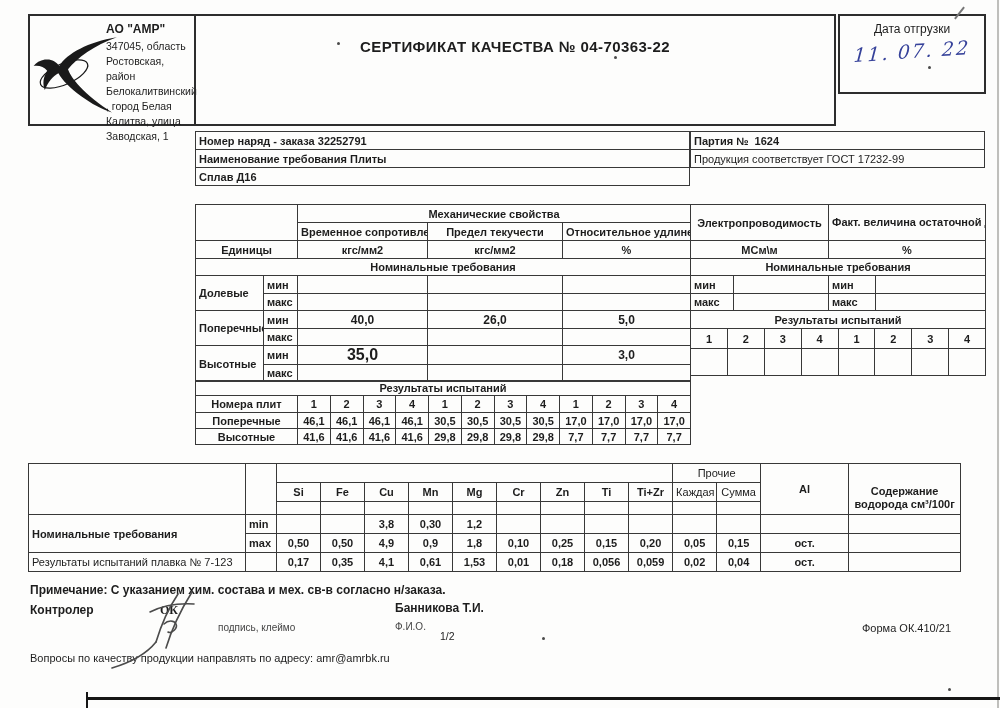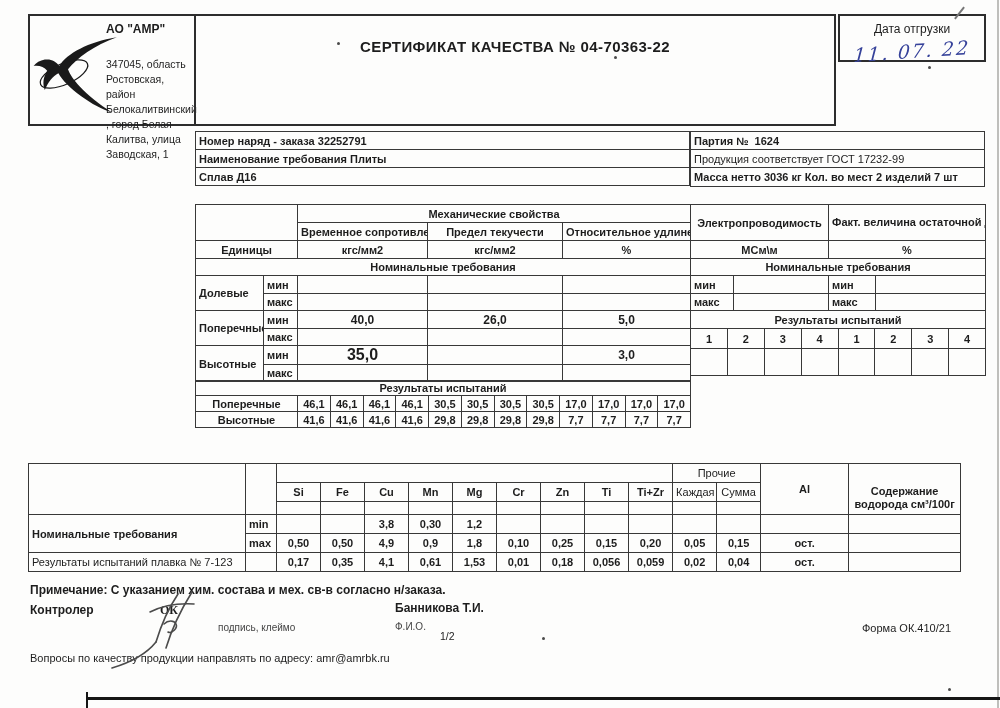--- a/index.html
+++ b/index.html
@@ -26,36 +26,36 @@
 
 <div class="pg">
 
   <div class="box" style="left:28px;top:14px;width:168px;height:112px;">
     <svg class="abs" style="left:2px;top:12px;" width="88" height="92" viewBox="0 0 110 100">
       <path d="M106,4 C70,10 44,24 34,40 C30,34 24,31 16,32 C10,33 5,36 2,40 C9,39 15,41 19,46 C14,54 13,62 16,70 C20,60 26,53 33,49 C38,58 48,68 62,78 C74,87 88,94 100,98 C84,88 70,77 60,66 C52,57 47,50 45,44 C56,30 78,14 106,4 Z" fill="#1a1a1a"></path>
       <ellipse cx="40" cy="50" rx="32" ry="13" fill="none" stroke="#1a1a1a" stroke-width="1.6" transform="rotate(-24 40 50)"></ellipse>
     </svg>
     <div class="abs" style="left:76px;top:6px;width:90px;">
       <div style="font-weight:bold;font-size:12px;">АО "АМР"</div>
-      <div style="font-size:10.5px;line-height:15px;margin-top:21px;">
+      <div style="font-size:10.5px;line-height:15px;margin-top:3px;">
         <div>347045, область</div>
         <div>Ростовская, район</div>
         <div>Белокалитвинский</div>
         <div>, город Белая</div>
         <div>Калитва, улица</div>
         <div>Заводская, 1</div>
       </div>
     </div>
   </div>
 
   <div class="box" style="left:194px;top:14px;width:642px;height:112px;">
     <div class="abs" style="left:0;top:22px;width:100%;text-align:center;font-weight:bold;font-size:15px;letter-spacing:.4px;">СЕРТИФИКАТ КАЧЕСТВА № 04-70363-22</div>
   </div>
 
-  <div class="box" style="left:838px;top:14px;width:148px;height:48px;">
+  <div class="box" style="left:838px;top:14px;width:148px;height:80px;">
     <div class="abs" style="left:0;top:6px;width:100%;text-align:center;font-size:12px;">Дата отгрузки</div>
     <div class="abs" style="left:0;top:24px;width:100%;text-align:center;color:#36429a;
          font-family:'DejaVu Serif',serif;font-style:italic;font-size:19px;letter-spacing:2px;
          transform:rotate(-4deg) skewX(-8deg);">11. 07. 22</div>
   </div>
   <div class="abs" style="left:952px;top:12px;width:15px;height:2px;background:#777;transform:rotate(-52deg);"></div>
 
   <table class="t" style="left:195px;top:131px;width:495px;">
     <tbody>
         <tr style="height:18px;">
@@ -71,23 +71,20 @@
     </table>
 
   <table class="t" style="left:690px;top:131px;width:295px;">
     <tbody>
         <tr style="height:18px;">
           <td class="h10"><span>Партия №</span>&nbsp;&nbsp;<span>1624</span></td>
         </tr>
     <tr style="height:18px;">
           <td class="h10" style="font-weight:normal;"><span>Продукция соответствует</span>&nbsp;<span>ГОСТ 17232-99</span></td>
         </tr>
-    <tr style="height:19px;">
-          <td class="h10"><span>Масса нетто</span>&nbsp;<span>3036 кг  Кол. во мест 2 изделий 7 шт</span></td>
-        </tr>
   </tbody>
     </table>
 
   <table class="t" style="left:195px;top:204px;width:495px;">
     <colgroup>
         <col style="width:68px;">
         <col style="width:34px;">
         <col style="width:130px;">
         <col style="width:135px;">
         <col style="width:128px;">
@@ -155,20 +152,35 @@
 
   <table class="t" style="left:195px;top:380px;width:495px;">
     <colgroup>
         <col style="width:102px;">
         <col span="12" style="width:32.75px;">
       </colgroup>
     <tbody>
         <tr style="height:15px;">
           <td colspan="13" class="c">Результаты испытаний</td>
         </tr>
+    <tr style="height:17px;">
+      <td class="c h10">Номера плит</td>
+      <td class="v">1</td>
+      <td class="v">2</td>
+      <td class="v">3</td>
+      <td class="v">4</td>
+      <td class="v">1</td>
+      <td class="v">2</td>
+      <td class="v">3</td>
+      <td class="v">4</td>
+      <td class="v">1</td>
+      <td class="v">2</td>
+      <td class="v">3</td>
+      <td class="v">4</td>
+    </tr>
     <tr style="height:16px;">
       <td class="c h10">Поперечные</td>
       <td class="v">46,1</td>
       <td class="v">46,1</td>
       <td class="v">46,1</td>
       <td class="v">46,1</td>
       <td class="v">30,5</td>
       <td class="v">30,5</td>
       <td class="v">30,5</td>
       <td class="v">30,5</td>

